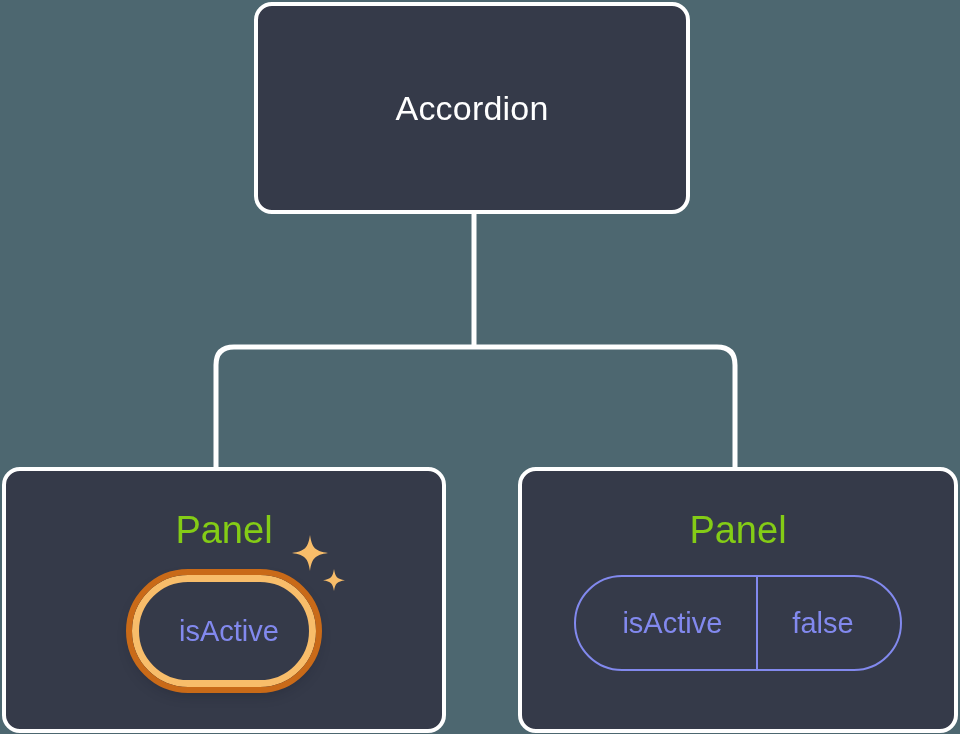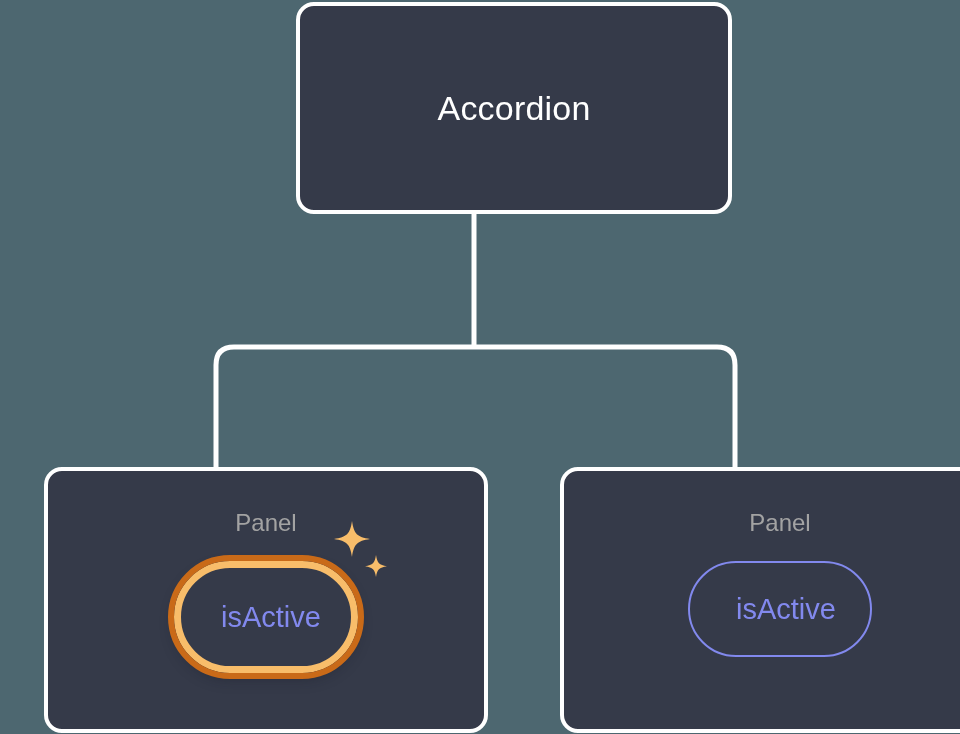--- a/index.html
+++ b/index.html
@@ -36,21 +36,20 @@
   
   .node {
     position: absolute;
     background: #353a49;
     border: 4px solid #ffffff;
     border-radius: 18px;
     box-sizing: border-box;
     display: flex;
     flex-direction: column;
     align-items: center;
-    margin-left: 42px;
   }
 
   .node-root {
     left: 254px;
     top: 2px;
     width: 436px;
     height: 212px;
     justify-content: center;
   }
 
@@ -65,22 +64,22 @@
   .node-panel {
     top: 467px;
     height: 266px;
     padding-top: 40px;
   }
 
   .panel-left  { left: 2px;   width: 444px; }
   .panel-right { left: 518px; width: 440px; }
 
   .node-title-panel {
-    color: #a3a3a3;
-    font-size: 24px;
+    color: #84cc16;
+    font-size: 38px;
     font-weight: 400;
     line-height: 1;
   }
 
   
   .pill-wrap {
     position: relative;
     margin-top: 26px;
     display: flex;
     align-items: center;
@@ -177,17 +176,18 @@
       </svg>
     </div>
   </div>
 
   <div class="node node-panel panel-right">
     <div class="node-title-panel">Panel</div>
 
     <div class="pill-wrap">
       <div class="pill">
         <div class="cell cell-key">isActive</div>
+        <div class="cell cell-val">false</div>
       </div>
     </div>
   </div>
 
 </div>
 
 </body></html>

